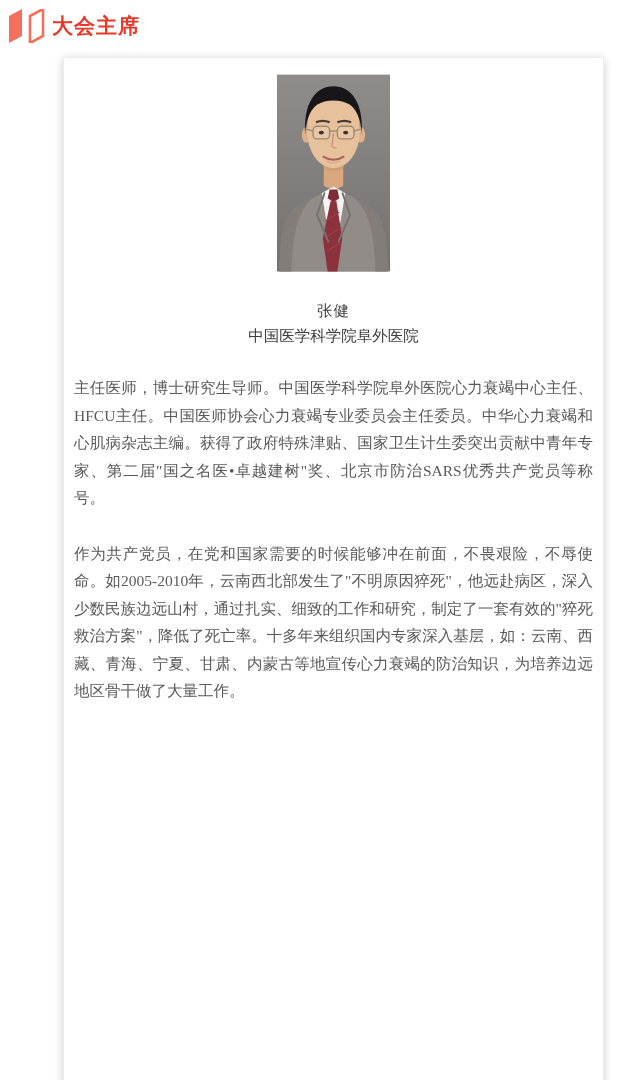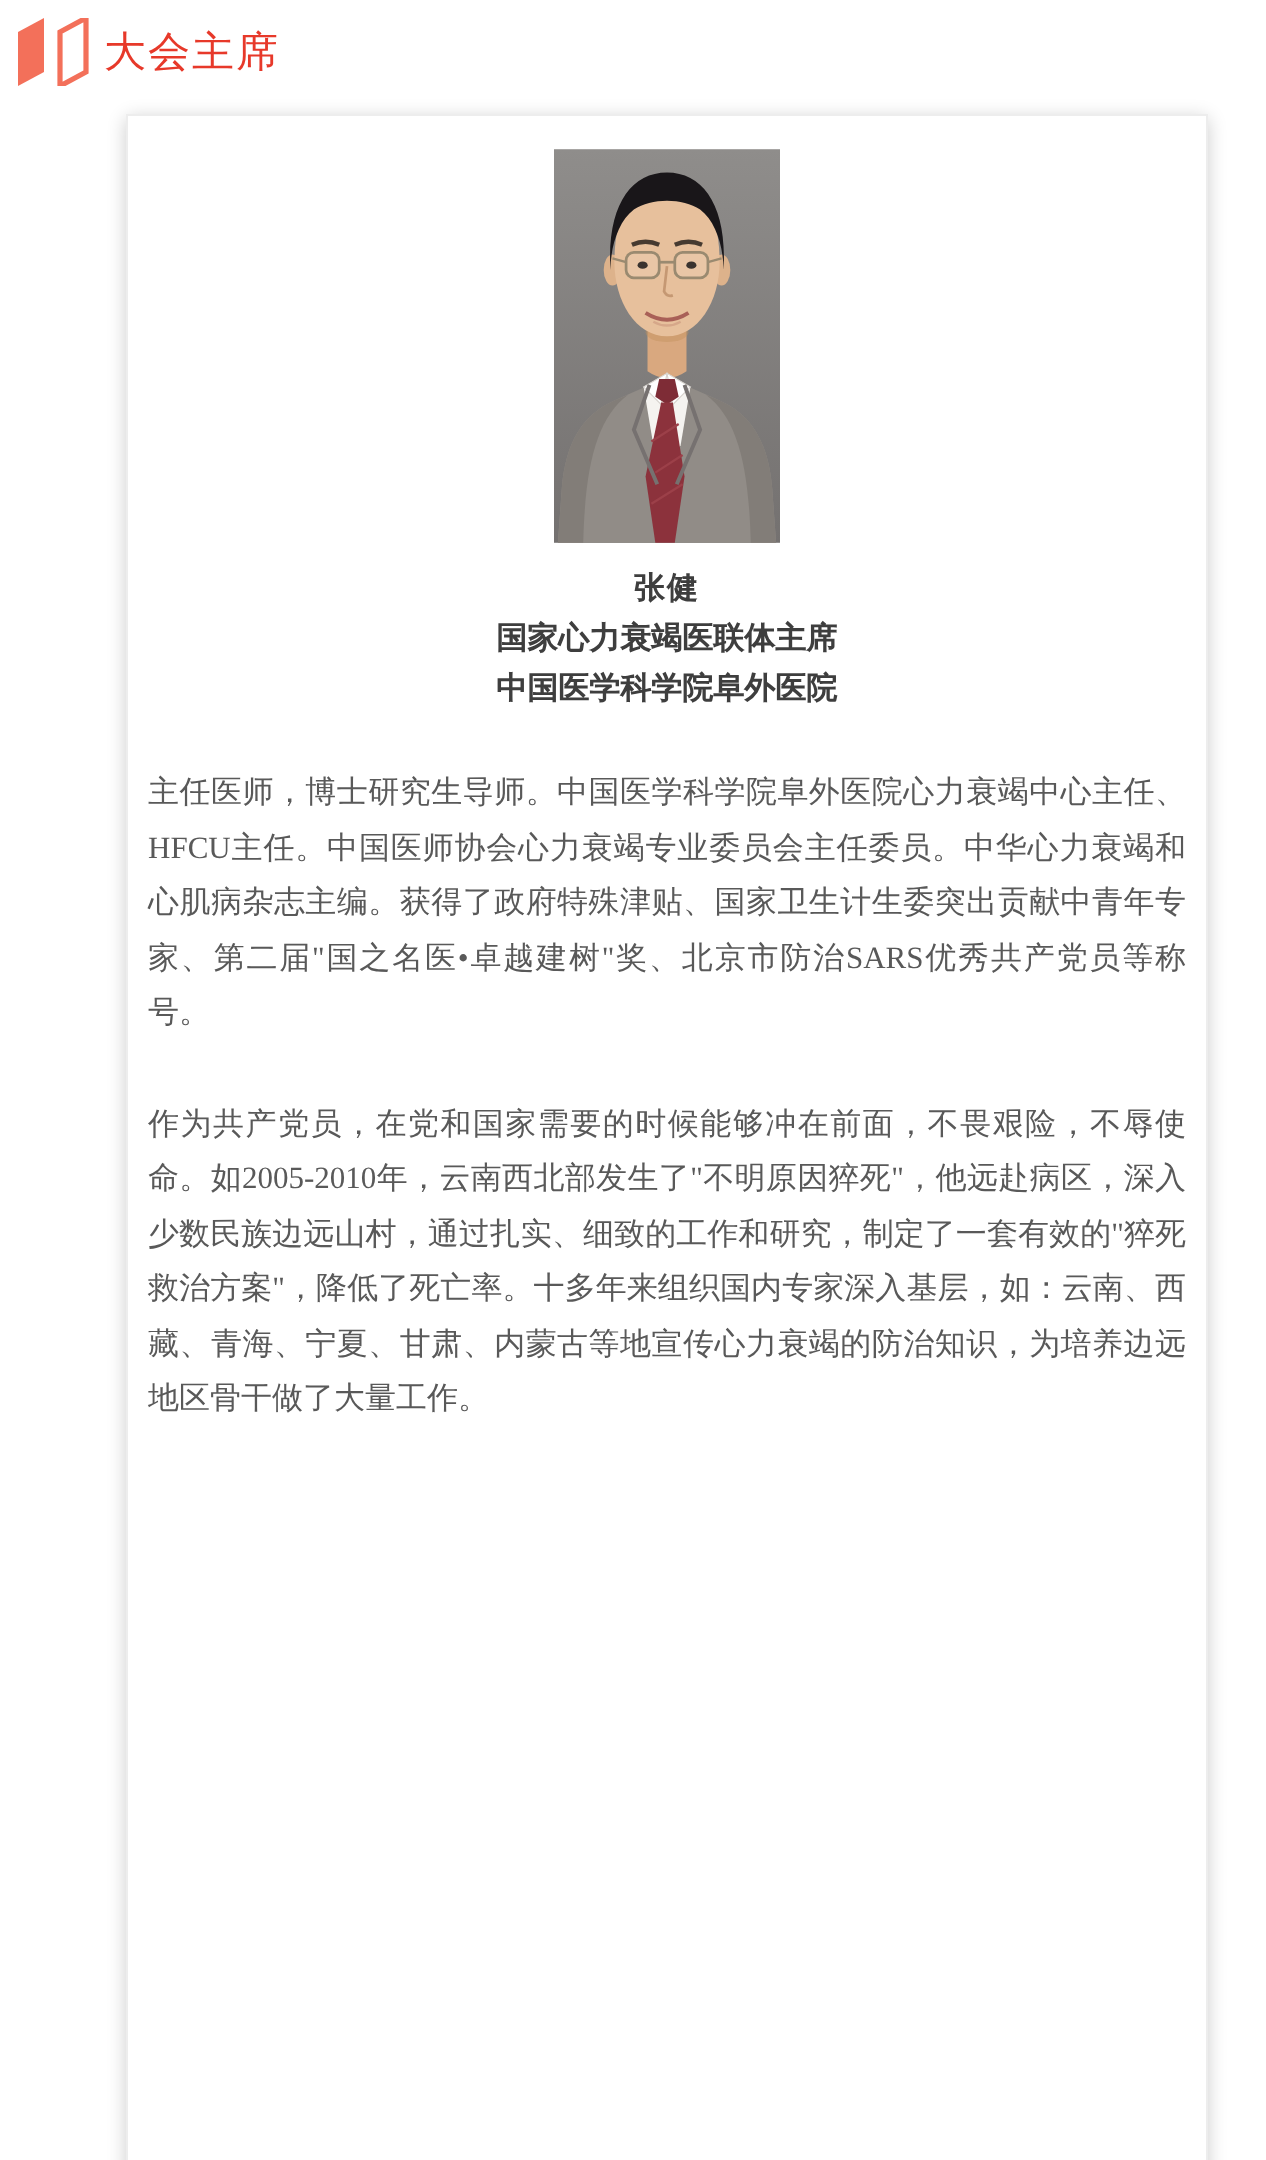--- a/index.html
+++ b/index.html
@@ -15,44 +15,44 @@
     display: flex;
     align-items: center;
     gap: 7px;
     padding: 7px 0 0 9px;
     height: 38px;
   }
   .marker-icon svg { display: block; }
   .section-title {
     margin: 0;
     font-size: 21px;
-    font-weight: normal;
+    font-weight: bold;
     color: #e7392a;
     letter-spacing: 1px;
   }
   .card {
     box-sizing: border-box;
     margin: 12px 29px 0 63px;
     width: 541px;
     min-height: 1030px;
     background: #ffffff;
     border: 1px solid #ededed;
     box-shadow: 0 2px 9px rgba(0,0,0,0.20);
     padding: 14px 10px 60px 10px;
   }
   .photo-wrap {
     width: 113px;
     height: 202px;
     margin: 0 auto;
   }
   .photo-wrap svg { display: block; }
   .name-block {
-    margin-top: 8px;
+    margin-top: 24px;
     text-align: center;
-    font-weight: bold;
+    font-weight: normal;
     color: #3e3e3e;
     font-size: 15.5px;
     line-height: 25px;
   }
   .name-block .name { letter-spacing: 1px; }
   .bio {
     margin-top: 26px;
     font-size: 15.5px;
     line-height: 27.5px;
     color: #595959;
@@ -126,21 +126,20 @@
 
         <path d="M58,60 L56.5,73 Q58,76 61,75" stroke="#c59873" stroke-width="1.4" fill="none"></path>
 
         <path d="M47,84 Q58,91 69,84" stroke="#a96057" stroke-width="2" fill="none"></path>
         <path d="M51,88.5 Q58,92.5 65,88.5" stroke="#cf9d82" stroke-width="1.2" fill="none" opacity="0.7"></path>
       </svg>
     </div>
 
     <div class="name-block">
       <div class="name">张健</div>
-      <div class="ptitle">国家心力衰竭医联体主席</div>
       <div class="ptitle">中国医学科学院阜外医院</div>
     </div>
 
     <div class="bio">
       <p>主任医师，博士研究生导师。中国医学科学院阜外医院心力衰竭中心主任、HFCU主任。中国医师协会心力衰竭专业委员会主任委员。中华心力衰竭和心肌病杂志主编。获得了政府特殊津贴、国家卫生计生委突出贡献中青年专家、第二届"国之名医•卓越建树"奖、北京市防治SARS优秀共产党员等称号。</p>
       <p>作为共产党员，在党和国家需要的时候能够冲在前面，不畏艰险，不辱使命。如2005-2010年，云南西北部发生了"不明原因猝死"，他远赴病区，深入少数民族边远山村，通过扎实、细致的工作和研究，制定了一套有效的"猝死救治方案"，降低了死亡率。十多年来组织国内专家深入基层，如：云南、西藏、青海、宁夏、甘肃、内蒙古等地宣传心力衰竭的防治知识，为培养边远地区骨干做了大量工作。</p>
     </div>
 
   </div>
 </div>

